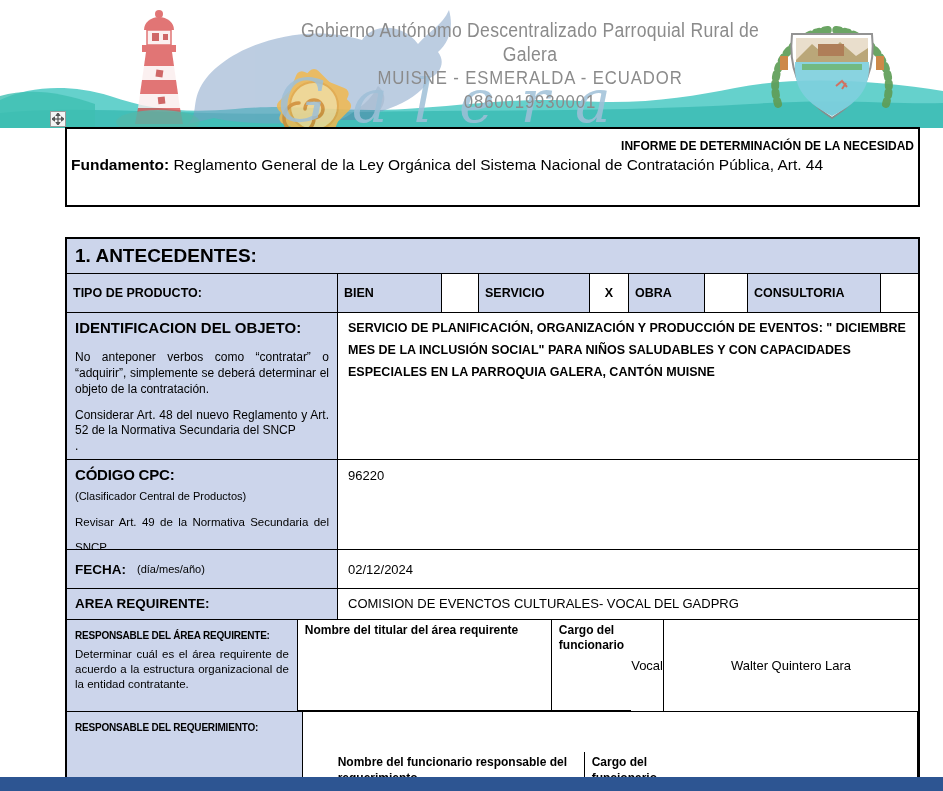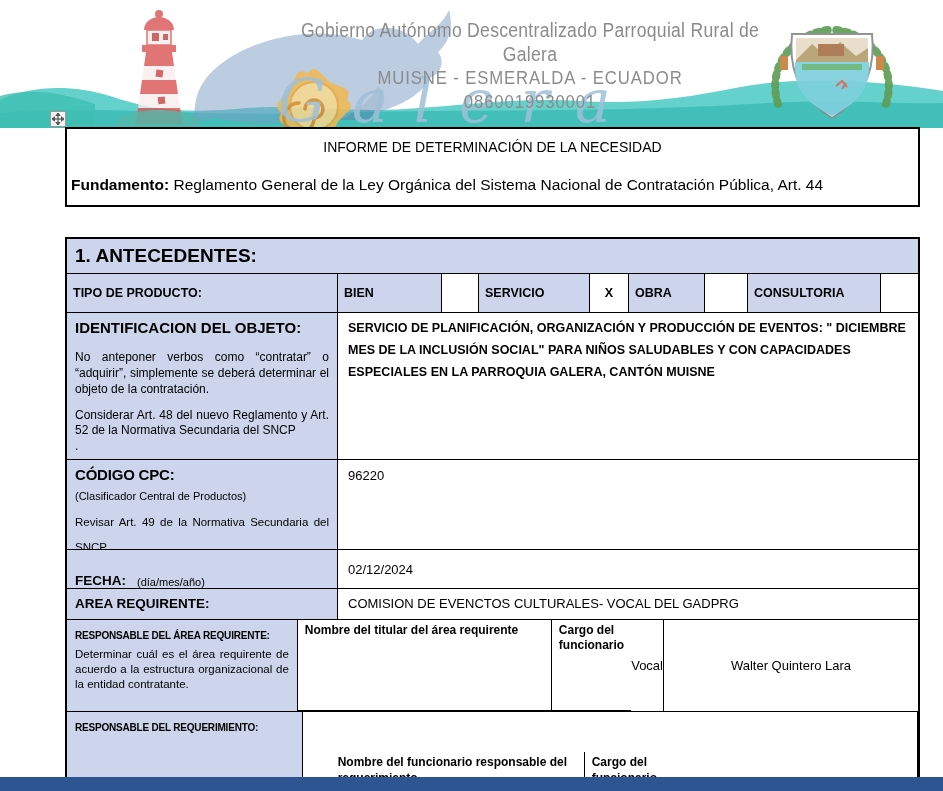--- a/index.html
+++ b/index.html
@@ -15,22 +15,22 @@
   .org-line2 { font-size:19px; line-height:24px; letter-spacing:1px; }
   .org-line3 { font-size:19px; line-height:24px; letter-spacing:1px; }
 
   .move-handle { position:absolute; left:50px; top:111px; width:16px; height:16px;
                  border:1px solid #9a9a9a; background:#f4f4f4; display:flex;
                  align-items:center; justify-content:center; }
 
   
   .title-box { position:absolute; left:65px; top:127px; width:855px; height:80px;
                border:2px solid #000; background:#fff; padding:10px 4px 0 4px; }
-  .title-main { text-align:center; font-weight:normal; font-size:14px; }
-  .title-sub { margin-top:21px; font-size:15.5px; }
+  .title-main { text-align:right; font-weight:bold; font-size:12px; }
+  .title-sub { margin-top:3px; font-size:15.5px; }
   .title-sub b { font-weight:bold; }
 
   
   .doc-table { position:absolute; left:65px; top:237px; width:855px; height:554px;
                border:2px solid #000; background:#fff; display:flex; flex-direction:column;
                overflow:hidden; }
   .blue { background:#ccd5eb; }
   .row { display:flex; border-bottom:1px solid #000; }
   .row:last-child { border-bottom:none; }
   .cell { border-right:1px solid #000; }
@@ -53,21 +53,21 @@
   .ident-row { height:147px; }
   .ident-value { flex:1; padding:5px 10px; font-size:12.5px; font-weight:bold; line-height:1.75; }
 
   .cpc-row { height:90px; }
   .cpc-title { font-size:15px; font-weight:bold; letter-spacing:-.2px; }
   .cpc-note1 { font-size:11px; margin-top:7px; }
   .cpc-note2 { font-size:11.5px; margin-top:8px; line-height:2.15; text-align:justify; }
   .plain-value { flex:1; padding:8px 10px; font-size:13px; }
 
   .fecha-row { height:42px; }
-  .fecha-row .label-col { display:flex; align-items:flex-end; padding-top:0; padding-bottom:0; }
+  .fecha-row .label-col { display:flex; align-items:center; padding-top:0; padding-bottom:0; }
   .fecha-label { font-size:13.5px; font-weight:bold; }
   .fecha-note { font-size:11px; font-weight:normal;padding-left:11px; }
   .fecha-row .plain-value { display:flex; align-items:center; padding-top:0; padding-bottom:0; }
 
   .area-row { height:33px; }
   .area-row .label-col { display:flex; align-items:center; font-size:13.5px; font-weight:bold;
                          padding-top:0; padding-bottom:0; }
   .area-row .plain-value { display:flex; align-items:center; padding-top:0; padding-bottom:0; }
 
   .resp-row { height:100px; }

